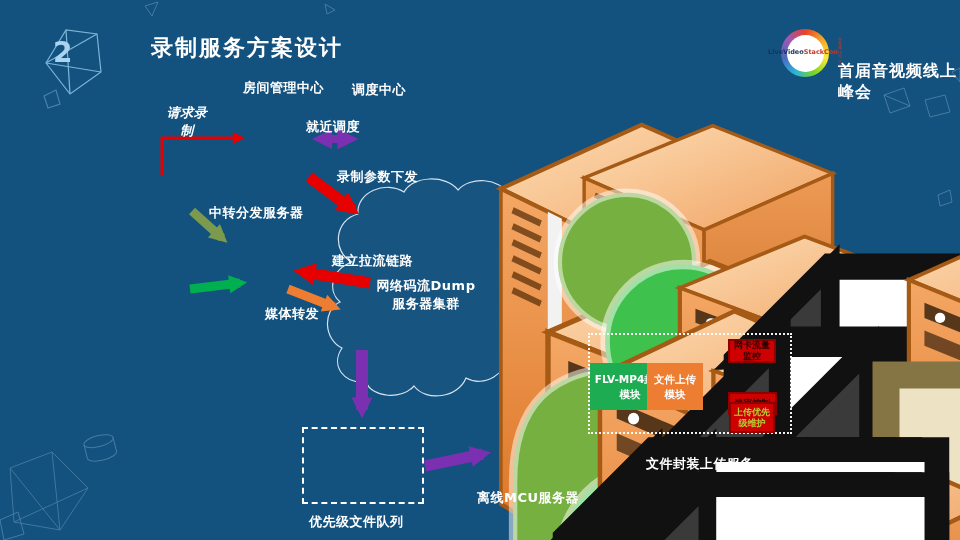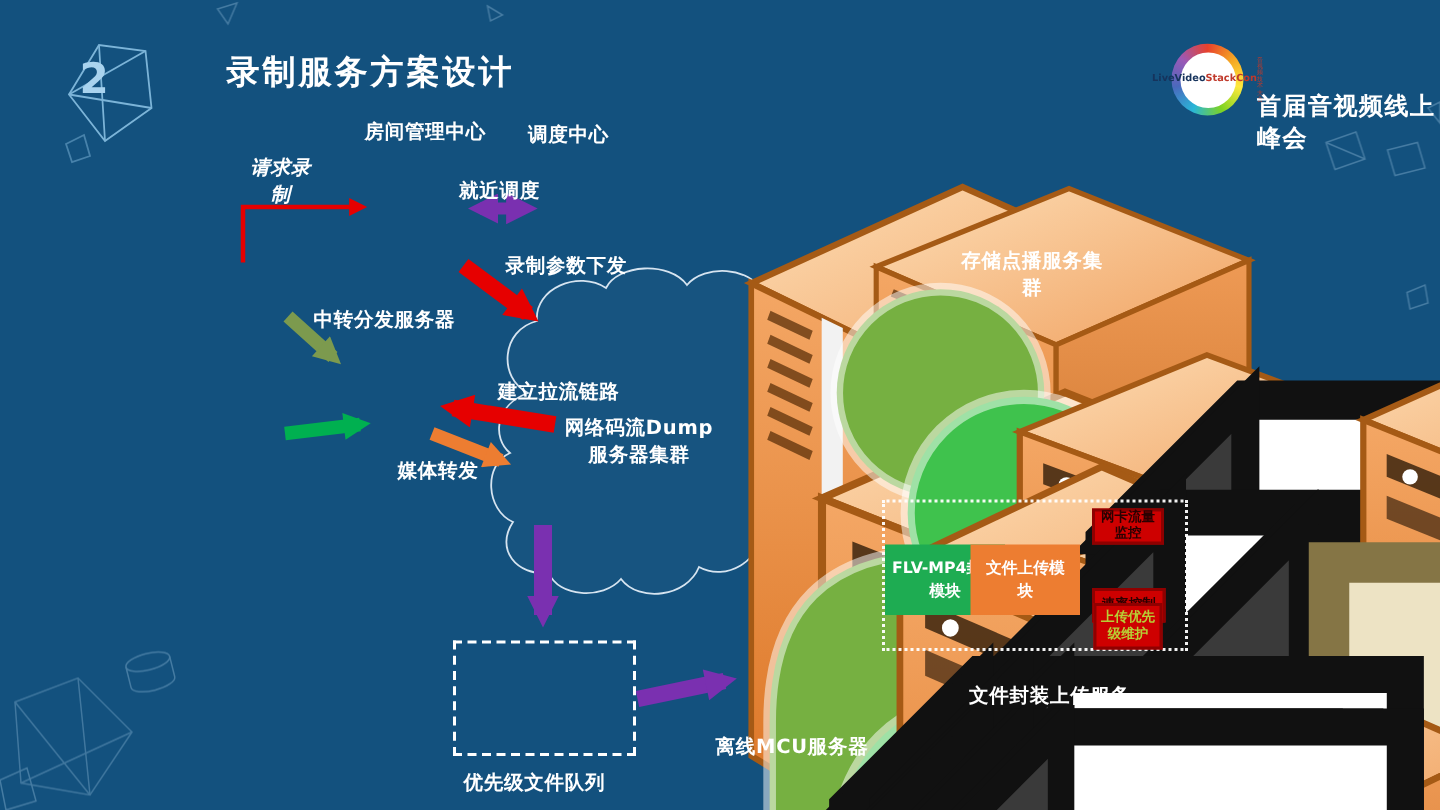--- a/index.html
+++ b/index.html
@@ -215,27 +215,26 @@
 
 <div class="lbl" style="left:243px;top:79px;">房间管理中心</div>
 <div class="lbl" style="left:352px;top:81px;">调度中心</div>
 <div class="lbl" style="left:306px;top:118px;">就近调度</div>
 <div class="lbl wrap" style="left:164px;top:104px;width:46px;font-style:italic;">请求录制</div>
 <div class="lbl" style="left:337px;top:168px;">录制参数下发</div>
 <div class="lbl" style="left:209px;top:204px;">中转分发服务器</div>
 <div class="lbl" style="left:289px;top:252px;margin-left:43px;">建立拉流链路</div>
 <div class="lbl" style="left:265px;top:305px;">媒体转发</div>
 <div class="lbl wrap" style="left:374px;top:277px;width:104px;">网络码流Dump服务器集群</div>
-<div class="lbl wrap" style="left:639px;top:166px;width:98px;">存储点播服务集群</div>
 <div class="lbl" style="left:309px;top:513px;">优先级文件队列</div>
 <div class="lbl" style="left:477px;top:489px;">离线MCU服务器</div>
 <div class="lbl" style="left:646px;top:455px;">文件封装上传服务</div>
 
 <div class="dashbox2" style="left:302px;top:427px;width:118px;height:73px;"></div>
 
 <div class="dashbox" style="left:588px;top:333px;width:200px;height:97px;"></div>
 <div class="modbox" style="left:590px;top:363px;width:80px;height:47px;background:#1EAC52;">FLV-MP4封装模块</div>
-<div class="modbox" style="left:647px;top:363px;width:73px;height:47px;background:#ED7D31;padding:0 6px;box-sizing:border-box;">文件上传模块</div>
+<div class="modbox" style="left:647px;top:363px;width:56px;height:47px;background:#ED7D31;padding:0 6px;box-sizing:border-box;">文件上传模块</div>
 <div class="redbox" style="left:728px;top:339px;width:48px;height:24px;color:#2b0000;">网卡流量监控</div>
 <div class="redbox" style="left:728px;top:376px;width:49px;height:23px;color:#2b0000;margin-top:16px;">速率控制</div>
 <div class="redbox" style="left:729px;top:402px;width:46px;height:31px;color:#B8CF35;">上传优先级维护</div>
 
 </div>
 
 </body></html>

